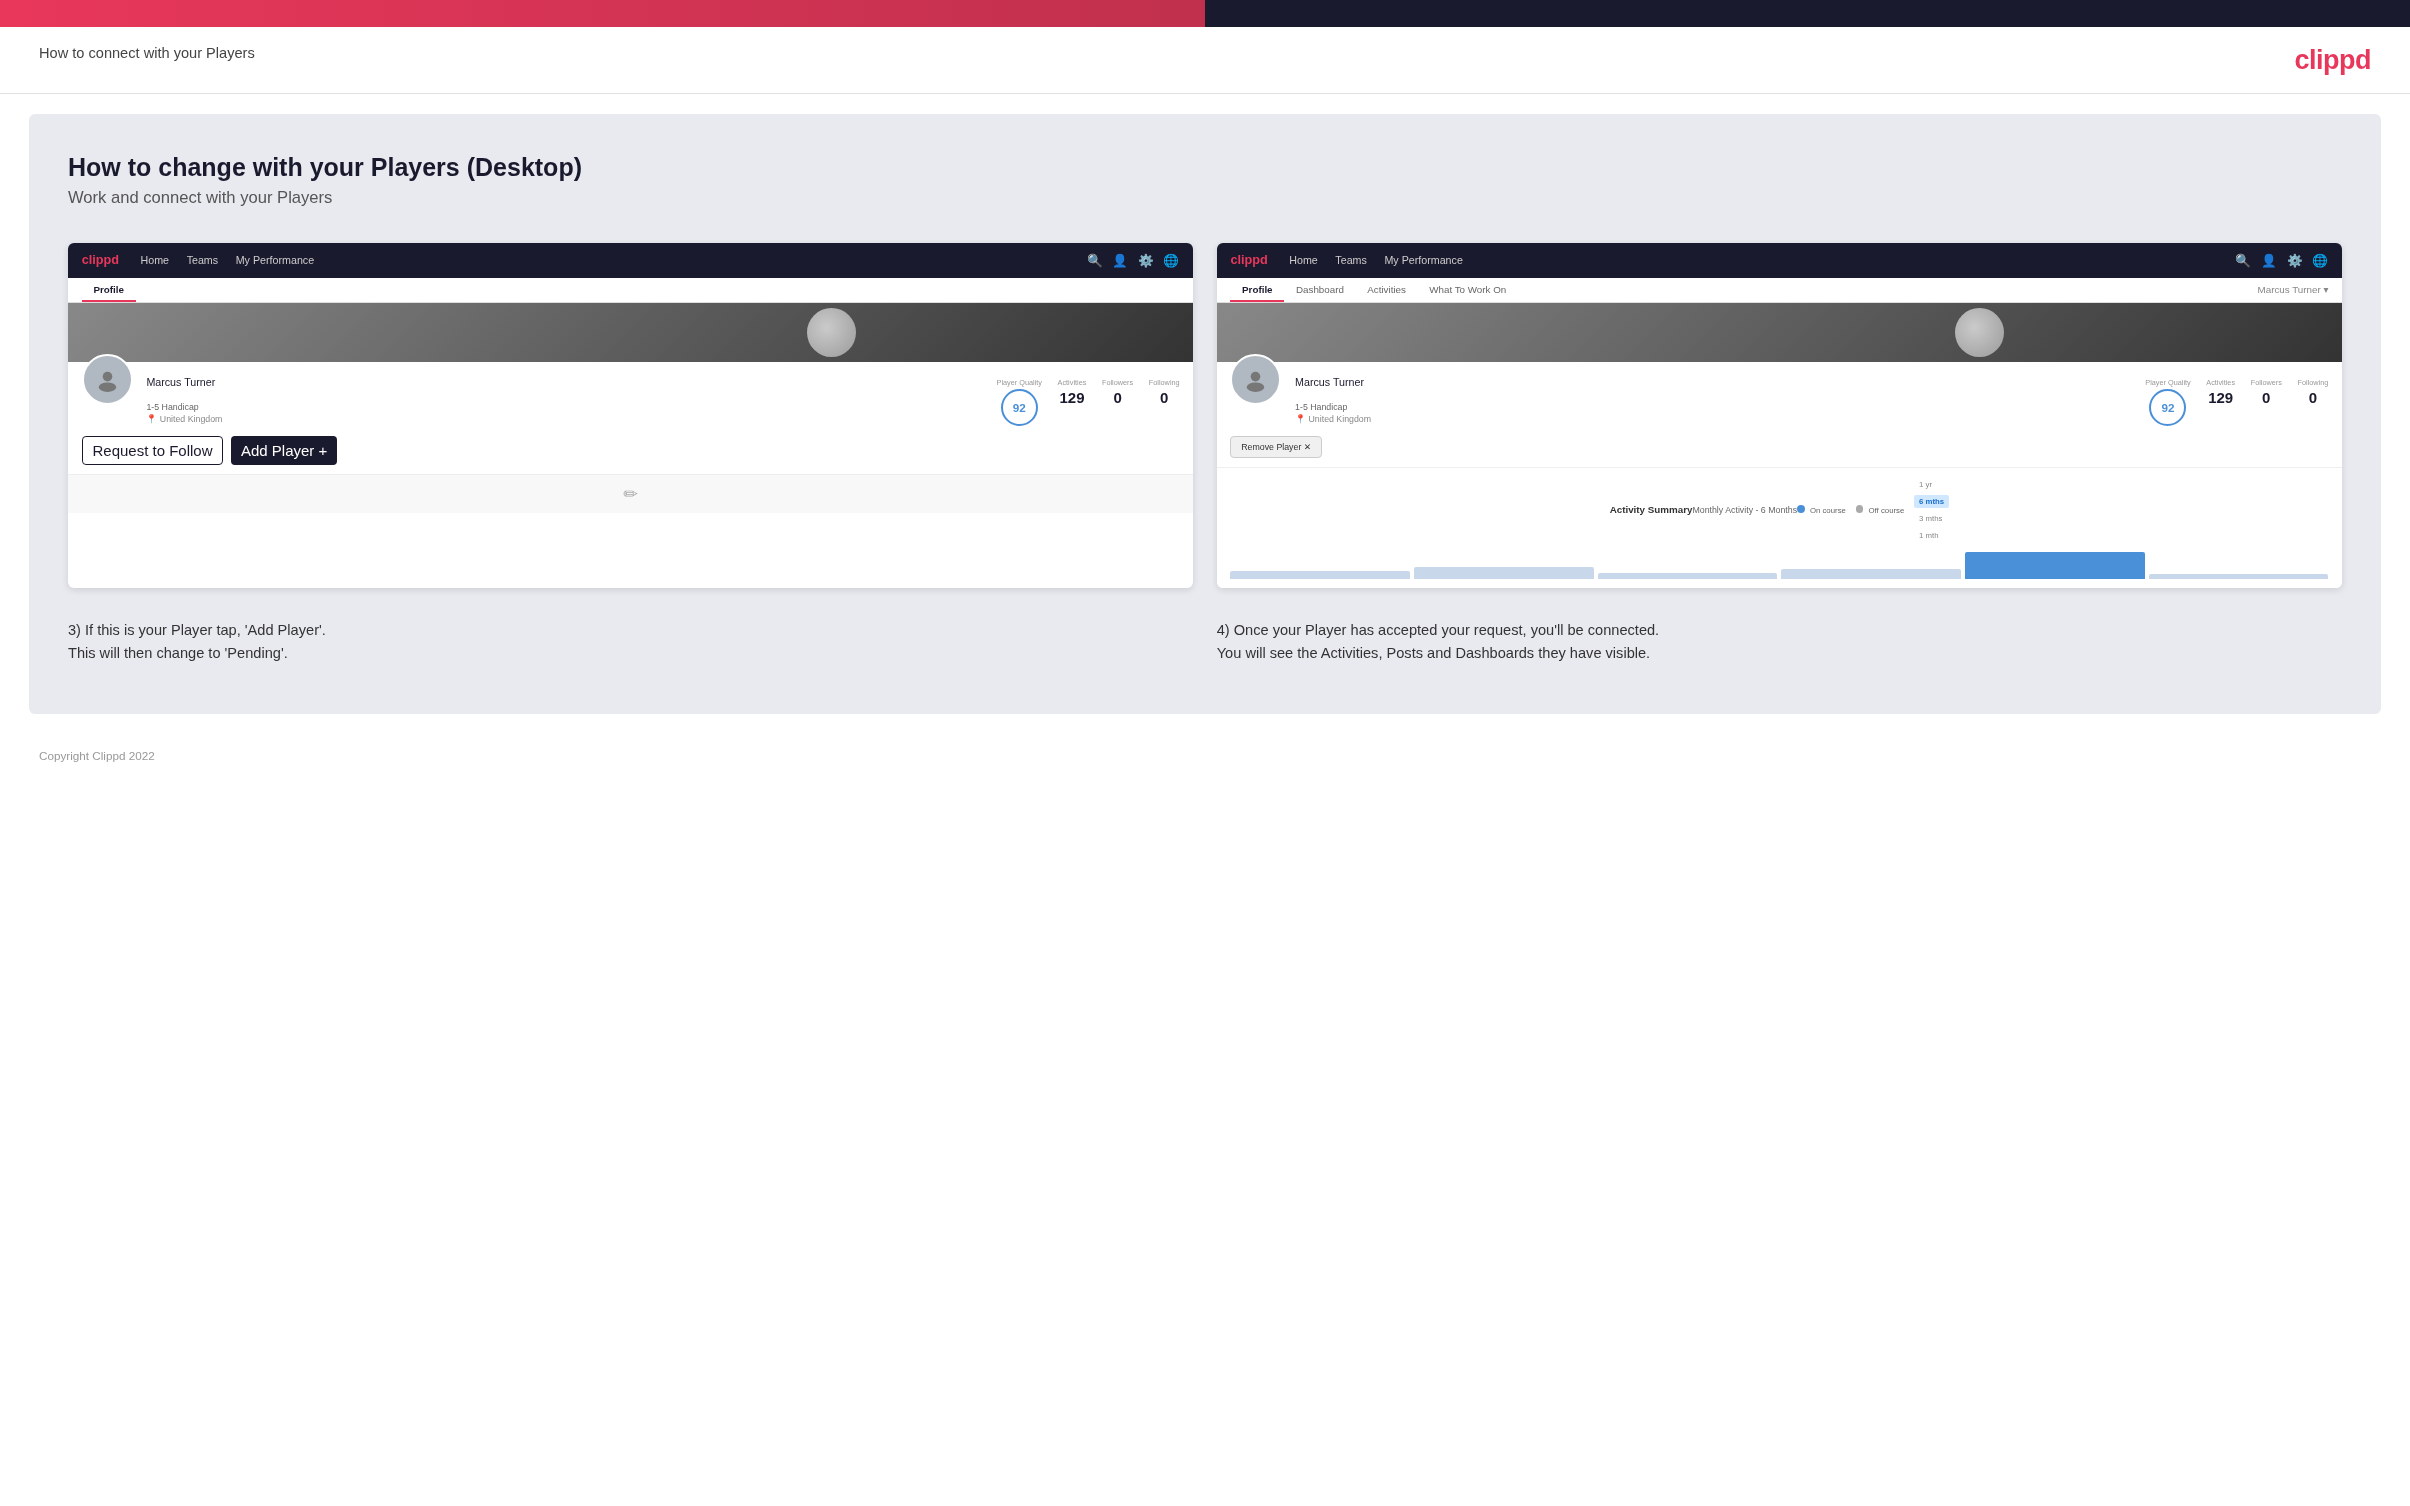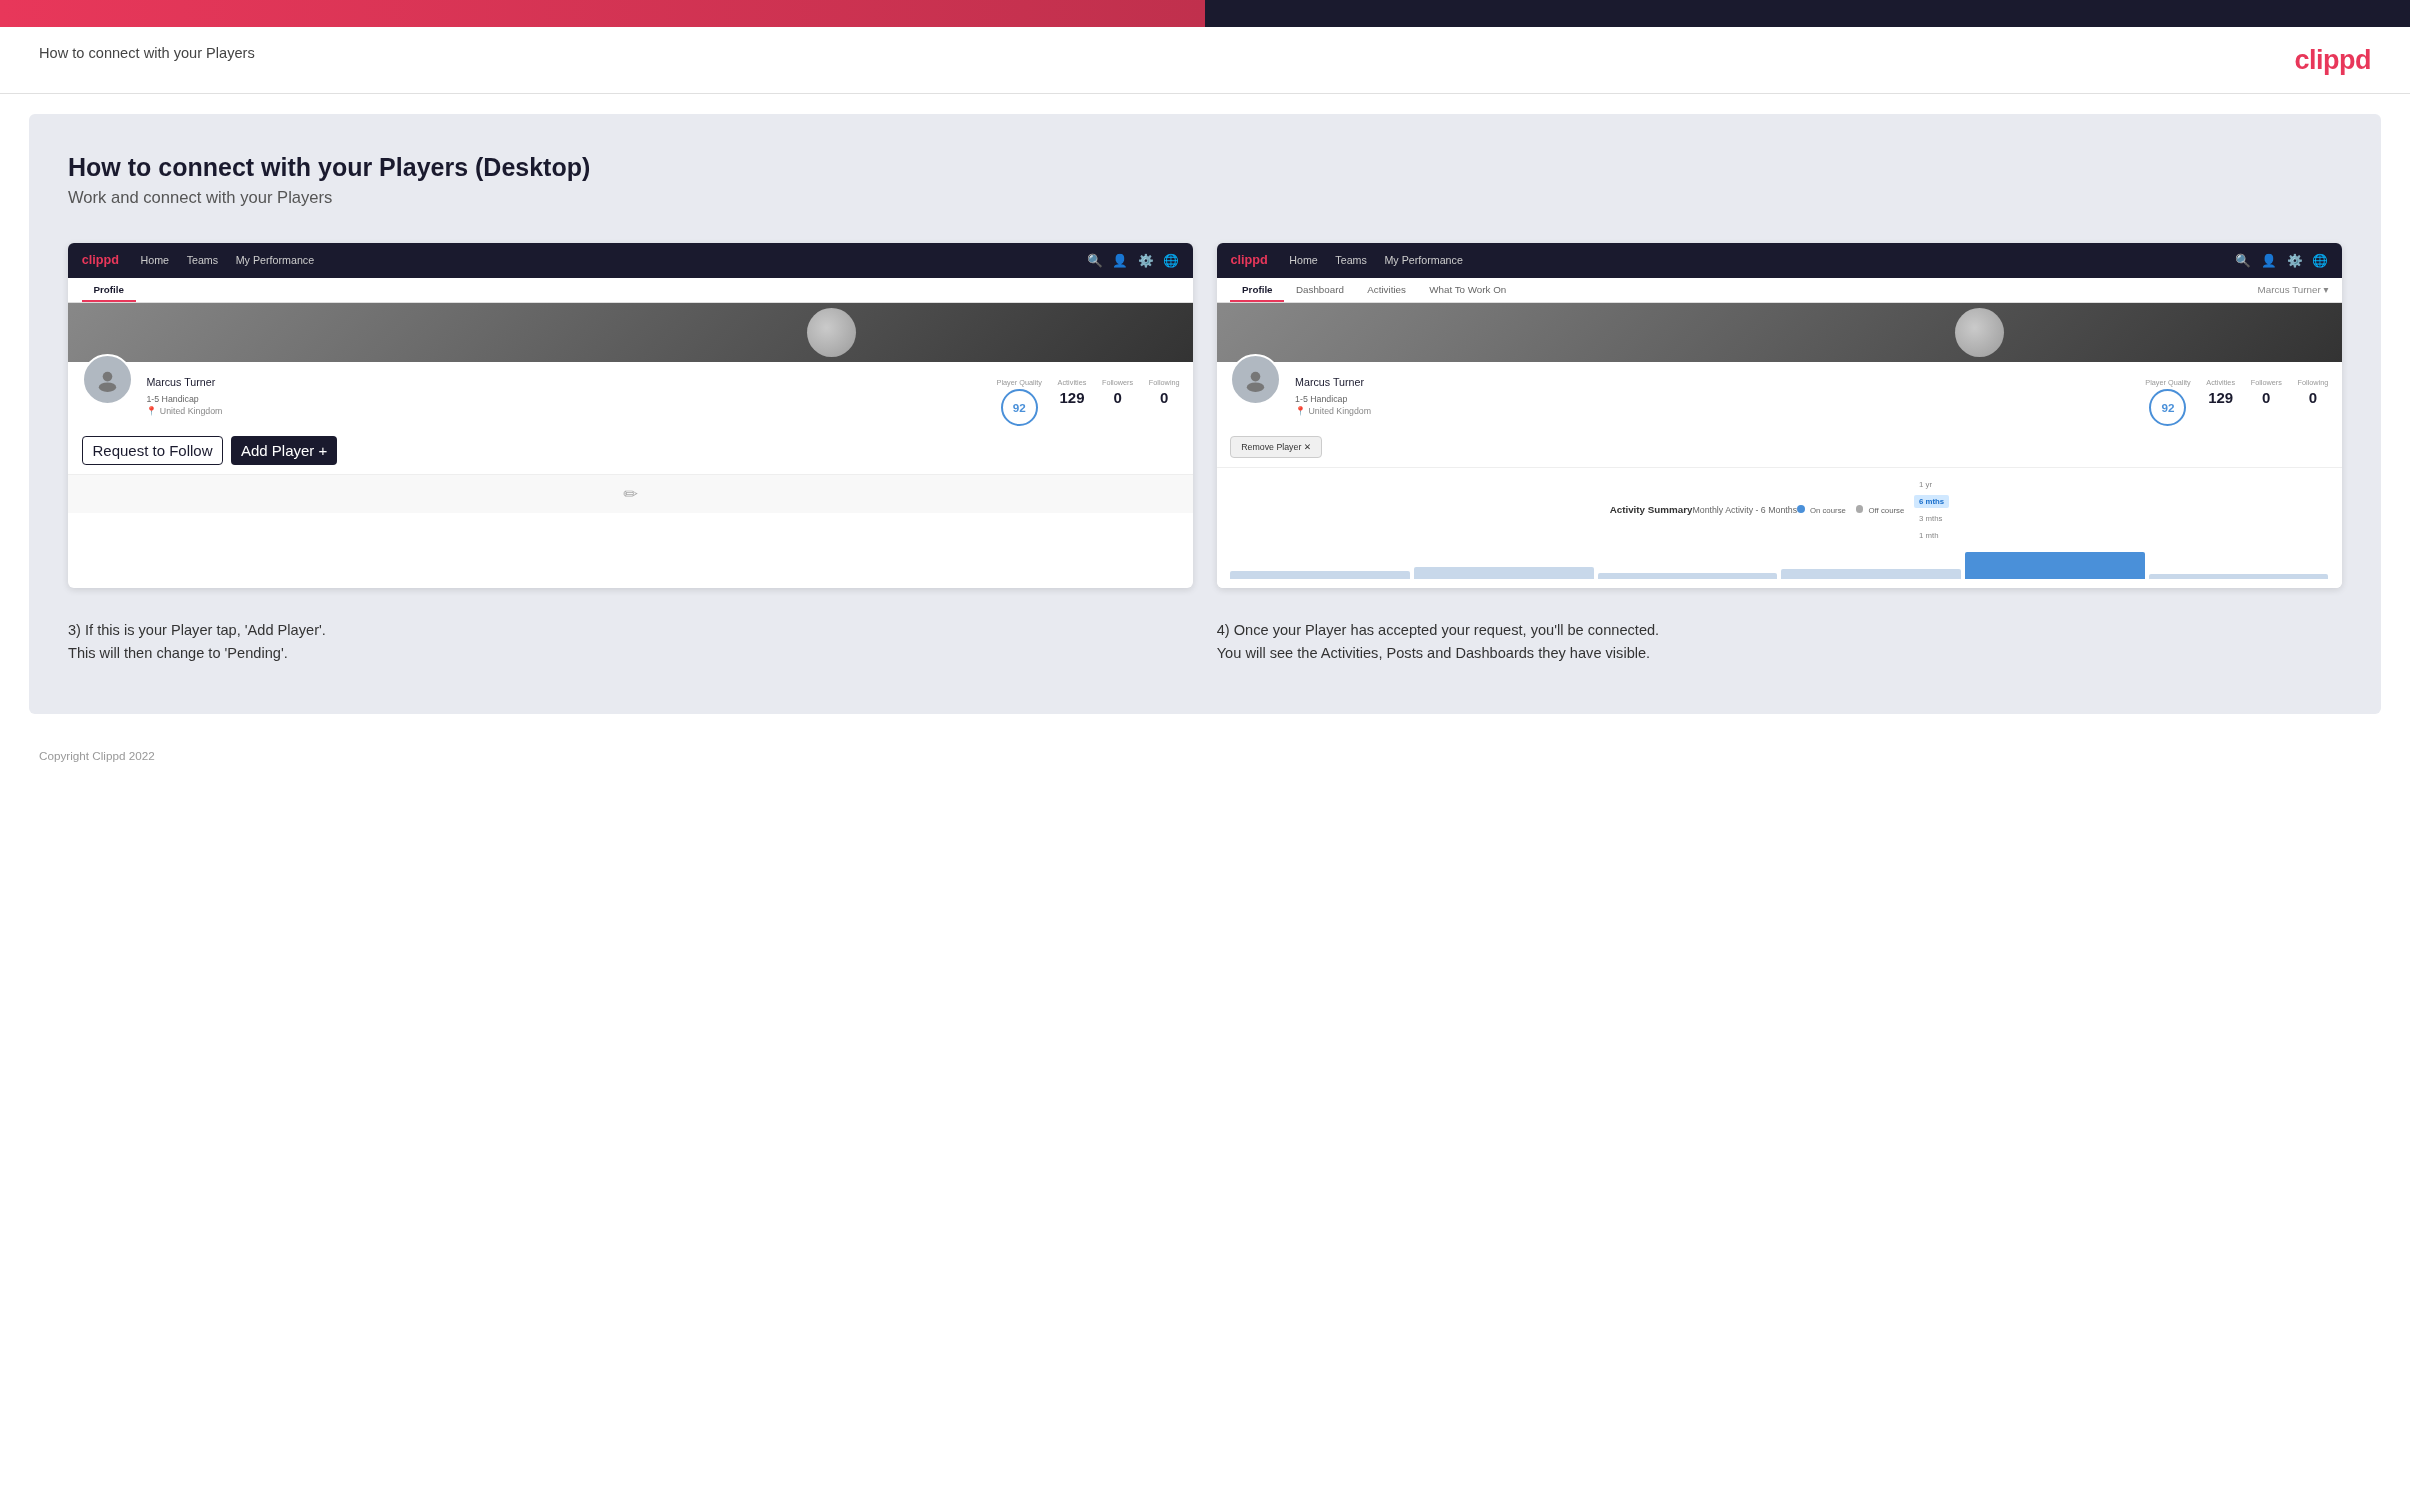--- a/index.html
+++ b/index.html
@@ -169,21 +169,21 @@
       padding-top: 3.9px;
     }
     .mock-player-name {
       font-size: 10.7px;
       font-weight: 400;
       color: #1a1a2e;
     }
     .mock-handicap {
       font-size: 8.8px;
       color: #666;
-      margin-top: 6px;
+      margin-top: 14px;
     }
     .mock-location {
       font-size: 8.8px;
       color: #888;
       margin-top: 2px;
     }
     .mock-stats {
       display: flex;
       gap: 15.6px;
       margin-left: auto;
@@ -354,21 +354,21 @@
 <body>
 
 <div class="top-bar"></div>
 
 <div class="header">
   <span class="header-title">How to connect with your Players</span>
   <span class="clippd-logo">clippd</span>
 </div>
 
 <div class="main-content">
-  <div class="page-title">How to connect with your Players (Desktop)</div>
+  <div class="page-title">How to change with your Players (Desktop)</div>
   <div class="page-subtitle">Work and connect with your Players</div>
 
   <div class="screenshots-row">
 
     <div class="screenshot-panel">
 
       <div class="mock-nav">
         <span class="mock-logo">clippd</span>
         <span class="mock-nav-item">Home</span>
         <span class="mock-nav-item">Teams</span>

